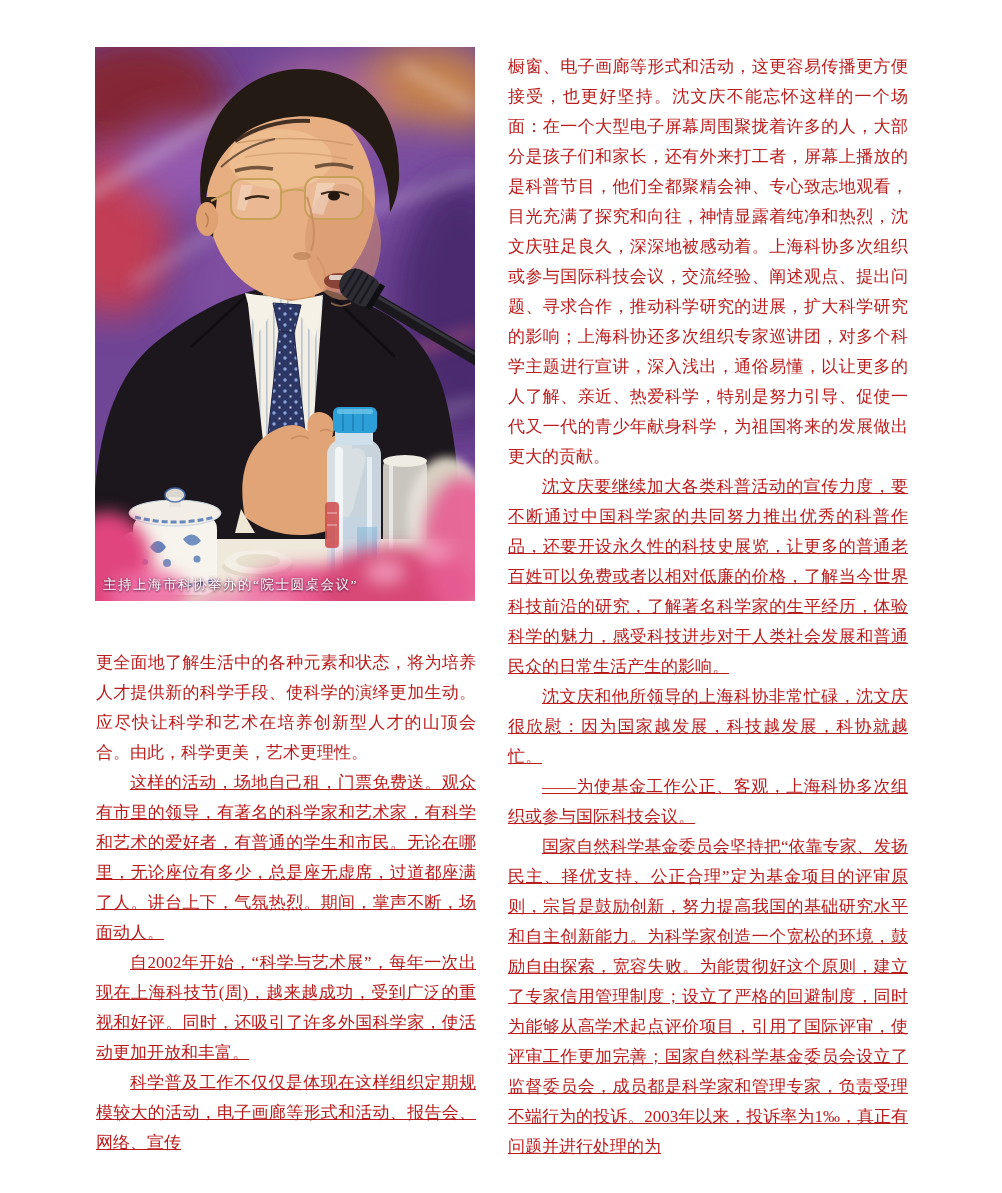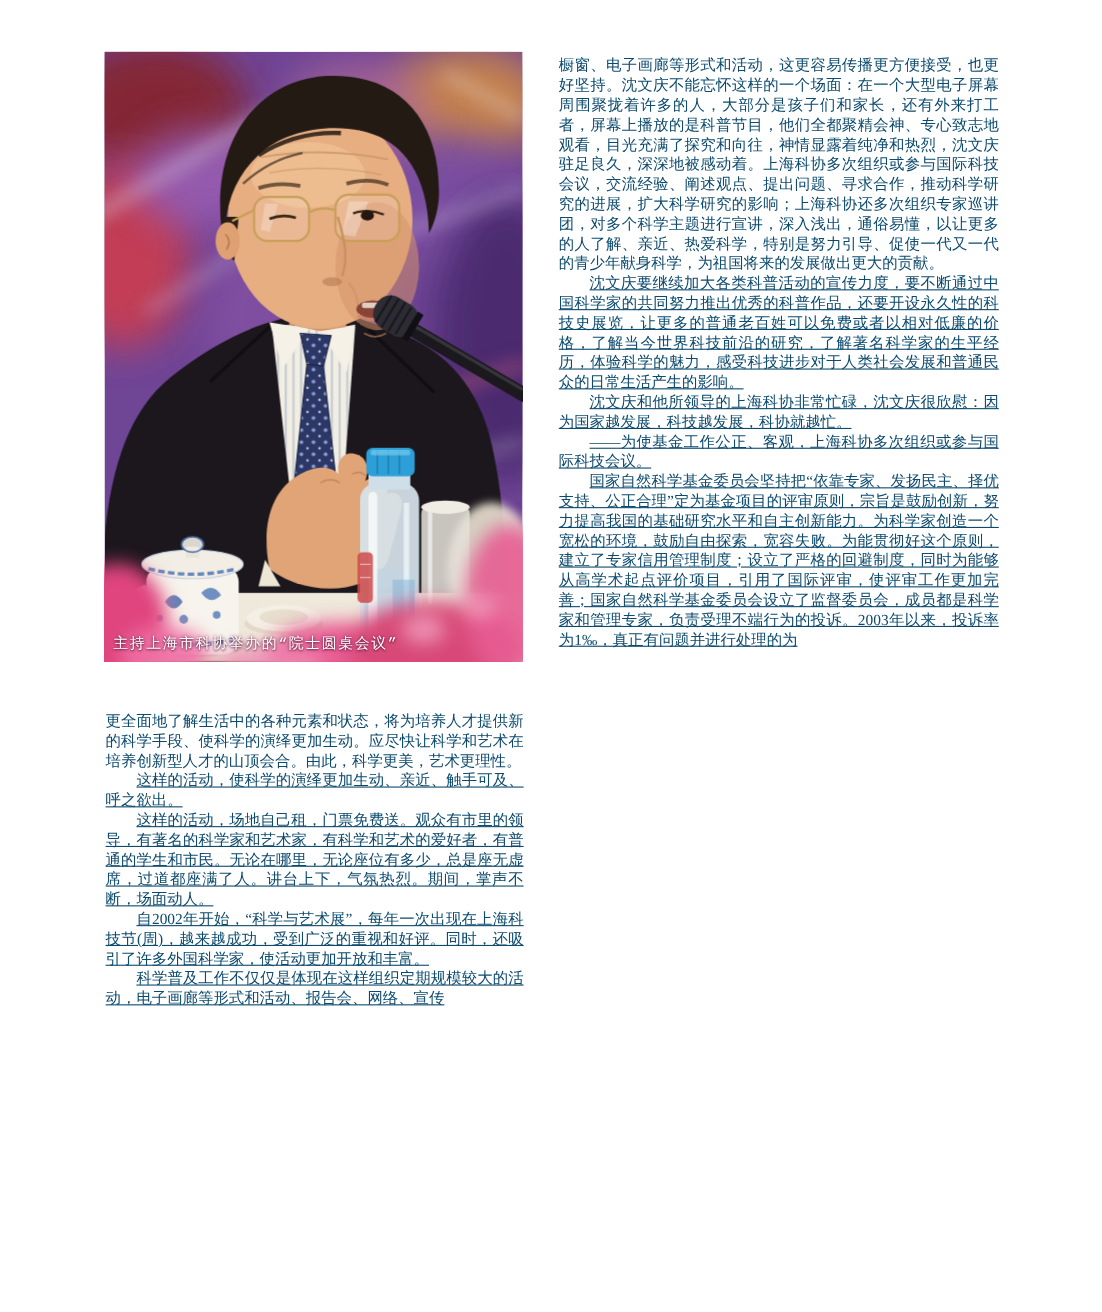--- a/index.html
+++ b/index.html
@@ -11,27 +11,27 @@
     font-family:"Liberation Serif","DejaVu Serif",serif;
   }
   .figure{
     position:absolute;left:95px;top:47px;width:380px;height:554px;
   }
   .figure svg{display:block;width:100%;height:100%;}
   .caption{
     position:absolute;left:8px;bottom:7px;
     color:#ffffff;
     font-size:13.5px;letter-spacing:1.5px;
-    font-family:Liberation Mono, monospace;
+    font-family:Liberation Serif, serif;
     text-shadow:0 0 3px rgba(110,30,70,.85),0 1px 2px rgba(60,10,40,.7);
     white-space:nowrap;
   }
   .col{
     position:absolute;
-    font-size:14px;line-height:18px;color:#0c4a6e;
+    font-size:17px;line-height:30px;color:#b91c1c;
     text-align:justify;
     text-justify:inter-ideograph;
     word-break:break-all;
   }
   .col p{margin:0;padding:0;}
   .col p.indent{text-indent:2em;text-decoration:underline;}
   .left-col{left:96px;top:648px;width:380px;}
   .right-col{left:508px;top:52px;width:400px;}
 </style>
 </head>
@@ -217,21 +217,20 @@
           <ellipse cx="340" cy="505" rx="14" ry="8" fill="#f7b0cc" opacity=".7"></ellipse>
         </g>
       </g>
     </svg>
     <div class="caption">主持上海市科协举办的“院士圆桌会议”</div>
   </div>
 
   <div class="col left-col">
 
   <p>更全面地了解生活中的各种元素和状态，将为培养人才提供新的科学手段、使科学的演绎更加生动。应尽快让科学和艺术在培养创新型人才的山顶会合。由此，科学更美，艺术更理性。</p>
-      <p class="indent">这样的活动，使科学的演绎更加生动、亲近、触手可及、呼之欲出。</p>
       <p class="indent">这样的活动，场地自己租，门票免费送。观众有市里的领导，有著名的科学家和艺术家，有科学和艺术的爱好者，有普通的学生和市民。无论在哪里，无论座位有多少，总是座无虚席，过道都座满了人。讲台上下，气氛热烈。期间，掌声不断，场面动人。</p>
       <p class="indent">自2002年开始，“科学与艺术展”，每年一次出现在上海科技节(周)，越来越成功，受到广泛的重视和好评。同时，还吸引了许多外国科学家，使活动更加开放和丰富。</p>
       <p class="indent">科学普及工作不仅仅是体现在这样组织定期规模较大的活动，电子画廊等形式和活动、报告会、网络、宣传</p>
     </div>
 
   <div class="col right-col">
 
   <p>橱窗、电子画廊等形式和活动，这更容易传播更方便接受，也更好坚持。沈文庆不能忘怀这样的一个场面：在一个大型电子屏幕周围聚拢着许多的人，大部分是孩子们和家长，还有外来打工者，屏幕上播放的是科普节目，他们全都聚精会神、专心致志地观看，目光充满了探究和向往，神情显露着纯净和热烈，沈文庆驻足良久，深深地被感动着。上海科协多次组织或参与国际科技会议，交流经验、阐述观点、提出问题、寻求合作，推动科学研究的进展，扩大科学研究的影响；上海科协还多次组织专家巡讲团，对多个科学主题进行宣讲，深入浅出，通俗易懂，以让更多的人了解、亲近、热爱科学，特别是努力引导、促使一代又一代的青少年献身科学，为祖国将来的发展做出更大的贡献。</p>
       <p class="indent">沈文庆要继续加大各类科普活动的宣传力度，要不断通过中国科学家的共同努力推出优秀的科普作品，还要开设永久性的科技史展览，让更多的普通老百姓可以免费或者以相对低廉的价格，了解当今世界科技前沿的研究，了解著名科学家的生平经历，体验科学的魅力，感受科技进步对于人类社会发展和普通民众的日常生活产生的影响。</p>
       <p class="indent">沈文庆和他所领导的上海科协非常忙碌，沈文庆很欣慰：因为国家越发展，科技越发展，科协就越忙。</p>

